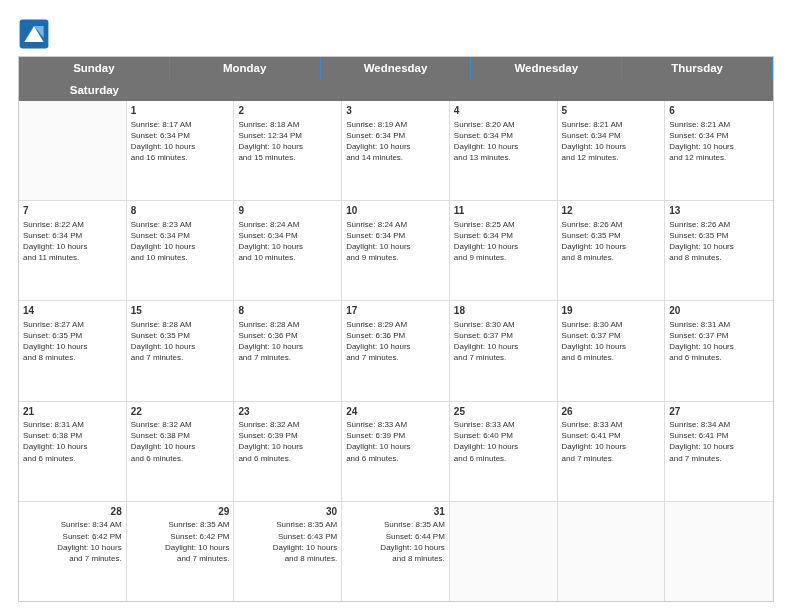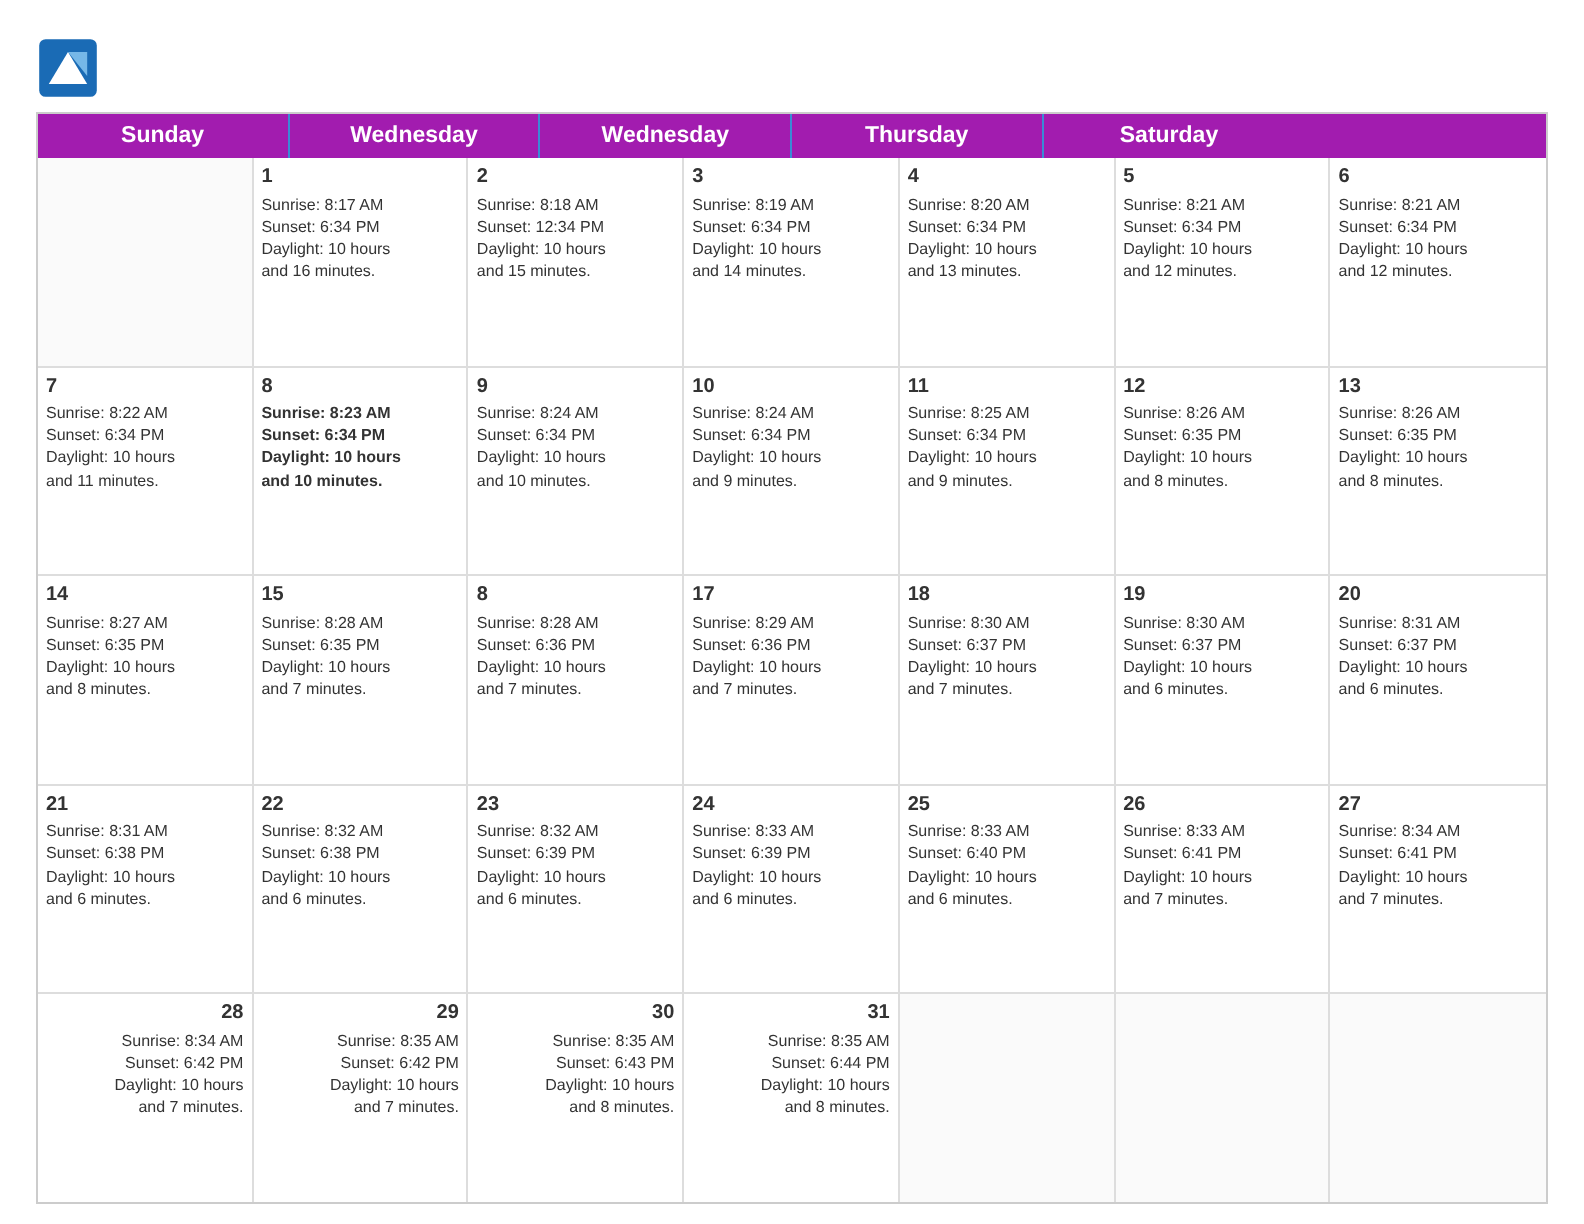--- a/index.html
+++ b/index.html
@@ -56,22 +56,22 @@
       color: #555;
     }
     .calendar {
       flex: 1;
       display: flex;
       flex-direction: column;
       border: 1px solid #ccc;
     }
     .cal-header {
       display: grid;
-      grid-template-columns: repeat(6, 1fr);
-      background: #a21caf;
+      grid-template-columns: repeat(5, 1fr);
+      background: #737373;
     }
     .cal-header-cell {
       color: #fff;
       font-size: 11.5px;
       font-weight: bold;
       text-align: center;
       padding: 5px 2px;
       border-right: 1px solid #3a8bd5;
     }
     .cal-header-cell:last-child { border-right: none; }
@@ -127,20 +127,21 @@
     </div>
     <div class="title-block">
       <div class="month-title"></div>
       <div class="location"></div>
     </div>
   </div>
 
   <div class="calendar">
     <div class="cal-header">
     <div class="cal-header-cell">Sunday</div>
+        <div class="cal-header-cell">Monday</div>
         <div class="cal-header-cell">Wednesday</div>
         <div class="cal-header-cell">Wednesday</div>
         <div class="cal-header-cell">Thursday</div>
         <div class="cal-header-cell">Saturday</div>
       </div>
     <div class="cal-body">
     <div class="cal-row">
           <div class="cal-cell empty"></div>
           <div class="cal-cell">
             <span class="day-num">1</span>
@@ -188,21 +189,21 @@
         <div class="cal-row">
           <div class="cal-cell">
             <span class="day-num">7</span>
             <div class="cell-text" style="white-space: pre-line;">Sunrise: 8:22 AM
 Sunset: 6:34 PM
 Daylight: 10 hours
 and 11 minutes.</div>
           </div>
           <div class="cal-cell">
             <span class="day-num">8</span>
-            <div class="cell-text" style="white-space: pre-line; font-weight: bold;">Sunrise: 8:23 AM
+            <div class="cell-text" style="white-space: pre-line;">Sunrise: 8:23 AM
 Sunset: 6:34 PM
 Daylight: 10 hours
 and 10 minutes.</div>
           </div>
           <div class="cal-cell">
             <span class="day-num">9</span>
             <div class="cell-text" style="white-space: pre-line;">Sunrise: 8:24 AM
 Sunset: 6:34 PM
 Daylight: 10 hours
 and 10 minutes.</div>

